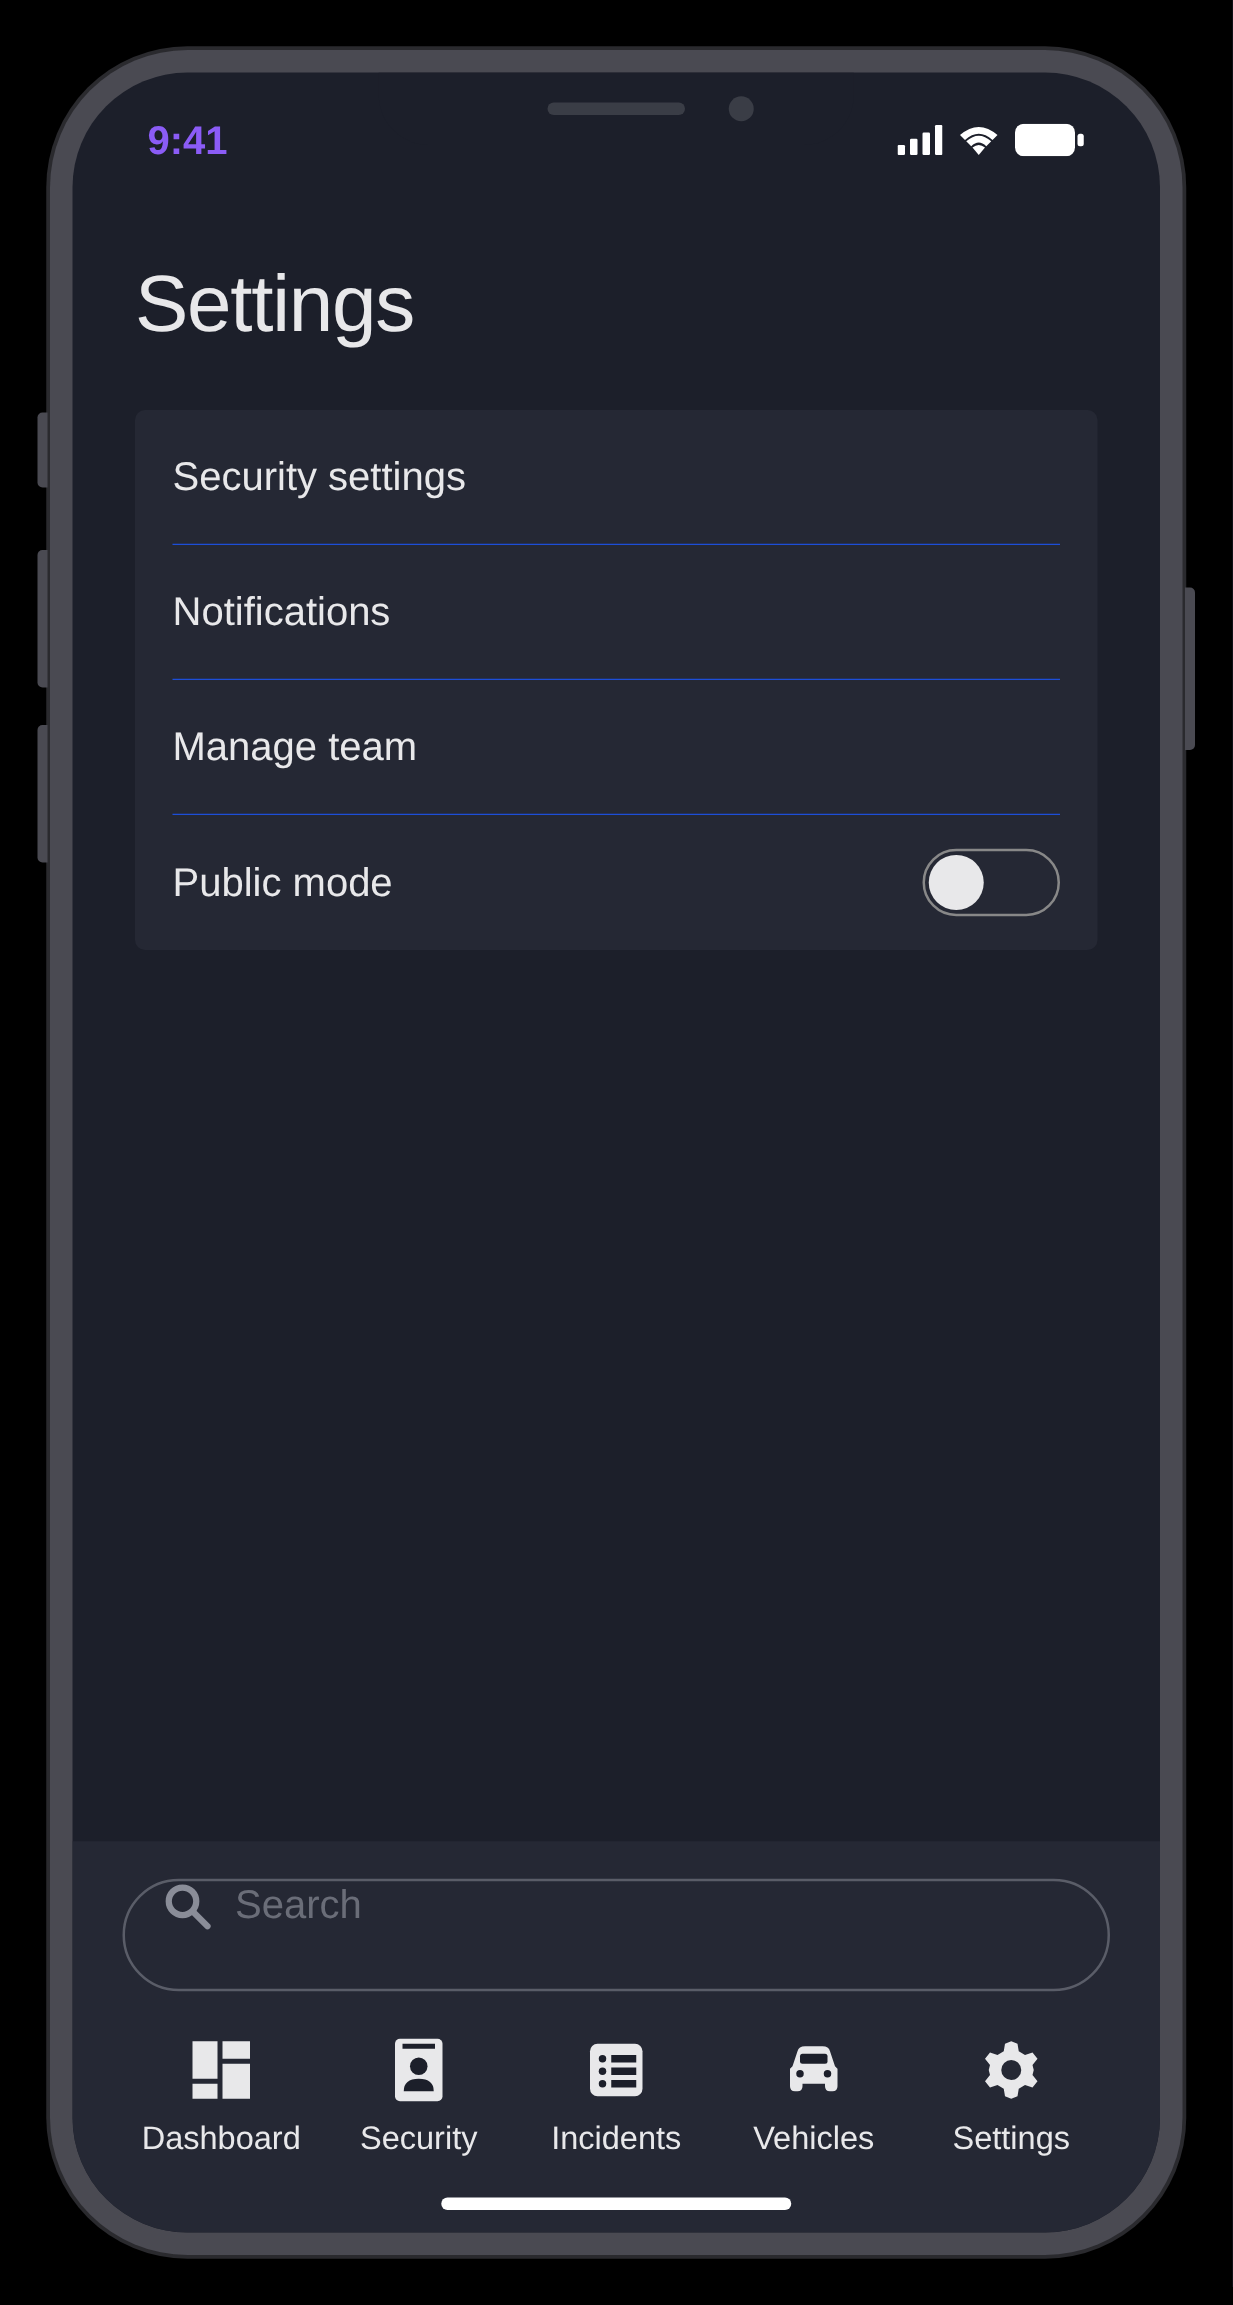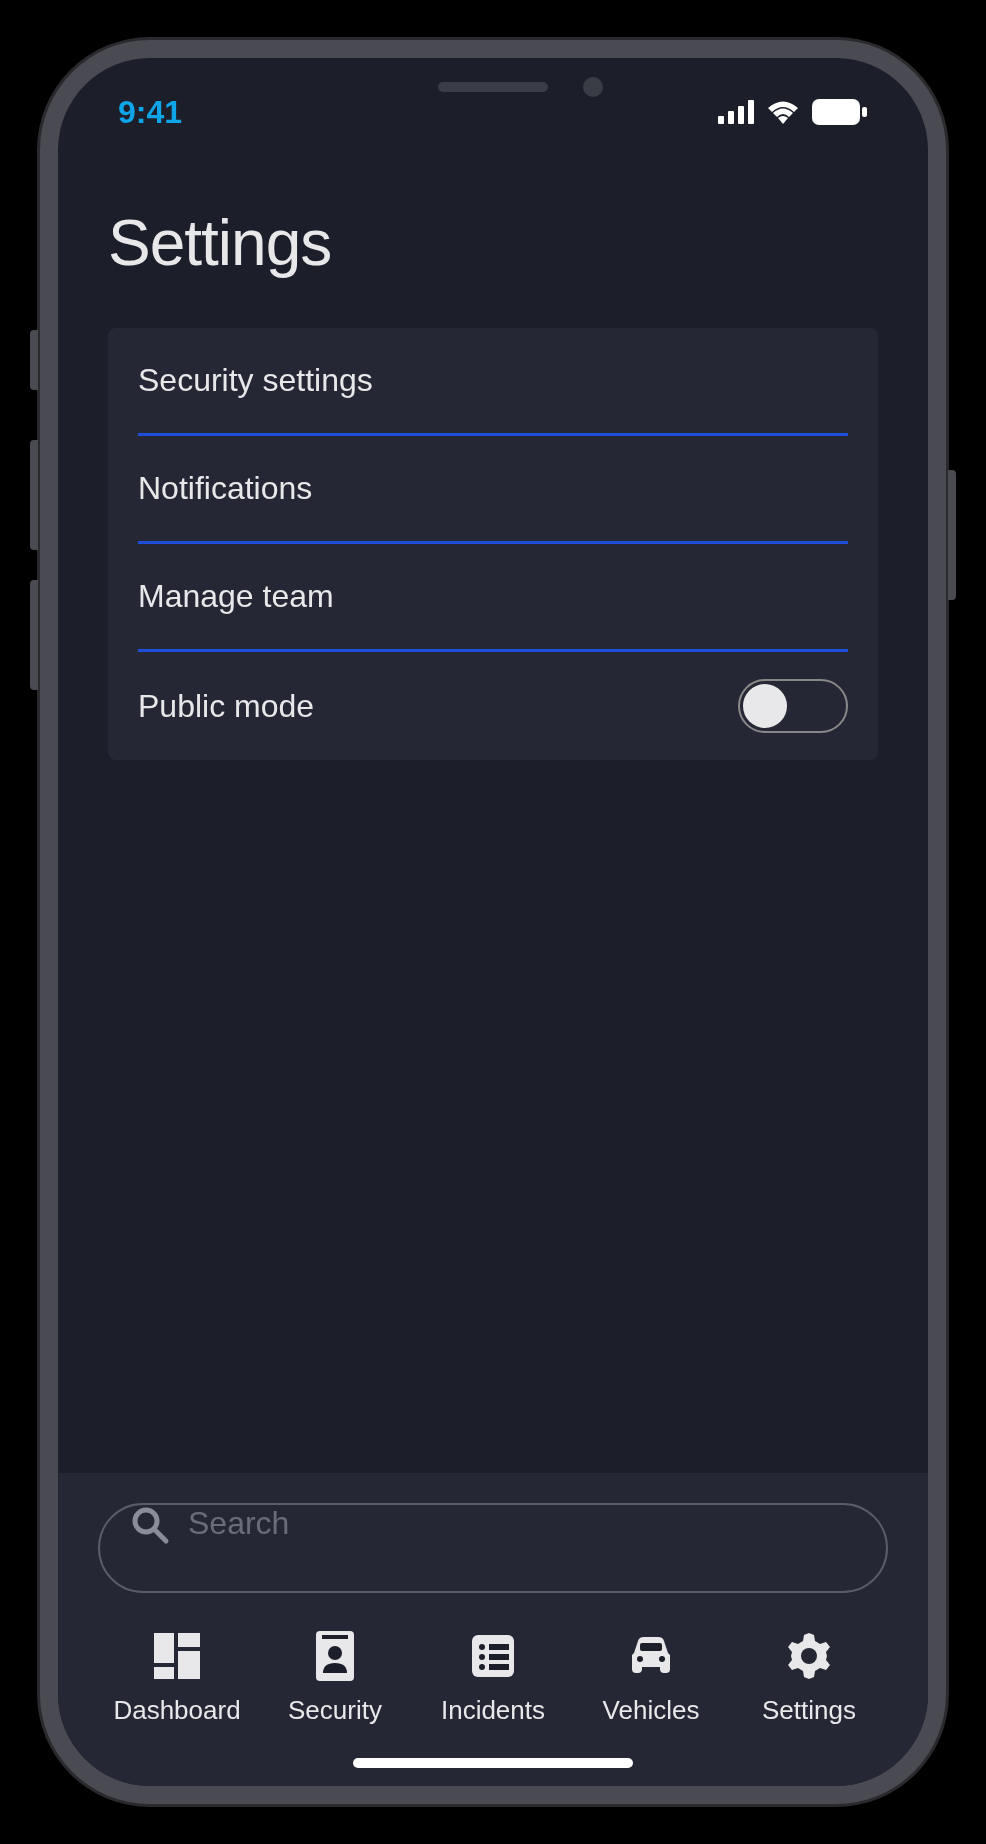--- a/index.html
+++ b/index.html
@@ -104,21 +104,21 @@
       right: 80px;
     }
     
     .status-bar {
       height: 88px;
       display: flex;
       justify-content: space-between;
       align-items: center;
       padding: 0 60px;
       padding-top: 20px;
-      color: #0ea5e9;
+      color: #8b5cf6;
       position: relative;
       z-index: 5;
     }
     
     .status-time {
       font-size: 32px;
       font-weight: 600;
     }
     
     .status-icons {
@@ -145,21 +145,21 @@
       background: #252834;
       border-radius: 8px;
       padding: 0 30px;
     }
     
     .setting-row {
       display: flex;
       justify-content: space-between;
       align-items: center;
       height: 108px;
-      border-bottom: 3px solid #1d4ed8;
+      border-bottom: 1px solid #1d4ed8;
       cursor: pointer;
     }
     
     .setting-row:last-child {
       border-bottom: none;
       gap: 20px;
     }
     
     .setting-label {
       color: #e8e8ea;

